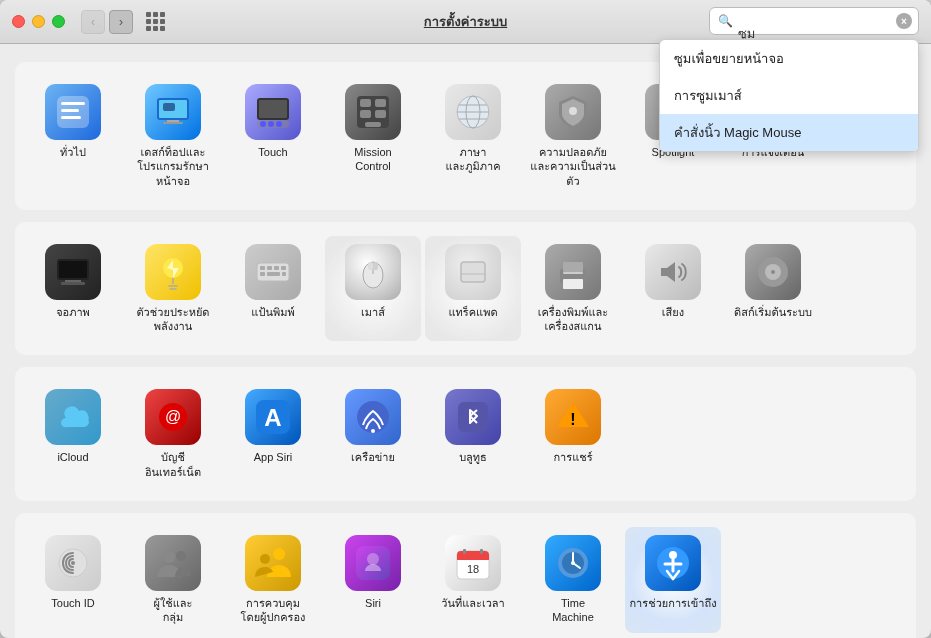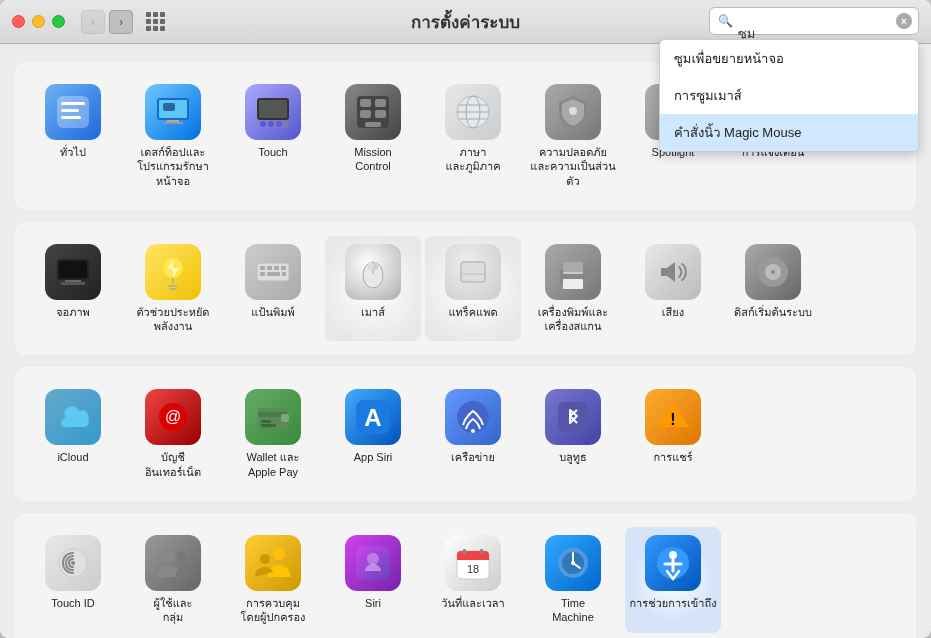--- a/index.html
+++ b/index.html
@@ -82,23 +82,24 @@
     .grid-dot {
       width: 5px;
       height: 5px;
       background: #666;
       border-radius: 1px;
     }
     .window-title {
       position: absolute;
       left: 50%;
       transform: translateX(-50%);
-      font-size: 17px;
+      font-size: 13px;
       font-weight: 600;
       color: #333;
+      text-decoration: underline;
     }
     
     .search-wrapper {
       position: absolute;
       right: 12px;
       top: 7px;
     }
     .search-box {
       width: 210px;
       height: 28px;
@@ -496,32 +497,20 @@
         <div class="icon-item">
           <div class="icon-img icon-internet">
             <svg width="40" height="40" viewBox="0 0 40 40">
                 <circle cx="20" cy="20" r="14" fill="#d00"></circle>
                 <text x="20" y="25" text-anchor="middle" font-size="16" fill="white" font-family="Helvetica">@</text>
               </svg>
           </div>
           <span class="icon-label">บัญชี<br>อินเทอร์เน็ต</span>
         </div>
         <div class="icon-item">
-          <div class="icon-img icon-wallet">
-            <svg width="40" height="40" viewBox="0 0 40 40">
-                <rect x="5" y="11" width="30" height="22" rx="3" fill="#5a8a5a"></rect>
-                <rect x="5" y="15" width="30" height="5" fill="#4a7a4a"></rect>
-                <rect x="28" y="17" width="8" height="8" rx="2" fill="#7aaa7a"></rect>
-                <rect x="8" y="23" width="10" height="3" rx="1" fill="#3a6a3a"></rect>
-                <rect x="8" y="27" width="15" height="3" rx="1" fill="#3a6a3a"></rect>
-              </svg>
-          </div>
-          <span class="icon-label">Wallet และ<br>Apple Pay</span>
-        </div>
-        <div class="icon-item">
           <div class="icon-img icon-appstore">
             <svg width="40" height="40" viewBox="0 0 40 40">
                 <rect x="3" y="3" width="34" height="34" rx="8" fill="#1a7ae0"></rect>
                 <text x="20" y="29" text-anchor="middle" font-size="24" fill="white" font-family="Helvetica" font-weight="bold">A</text>
               </svg>
           </div>
           <span class="icon-label">App Siri</span>
         </div>
         <div class="icon-item">
           <div class="icon-img icon-network">

